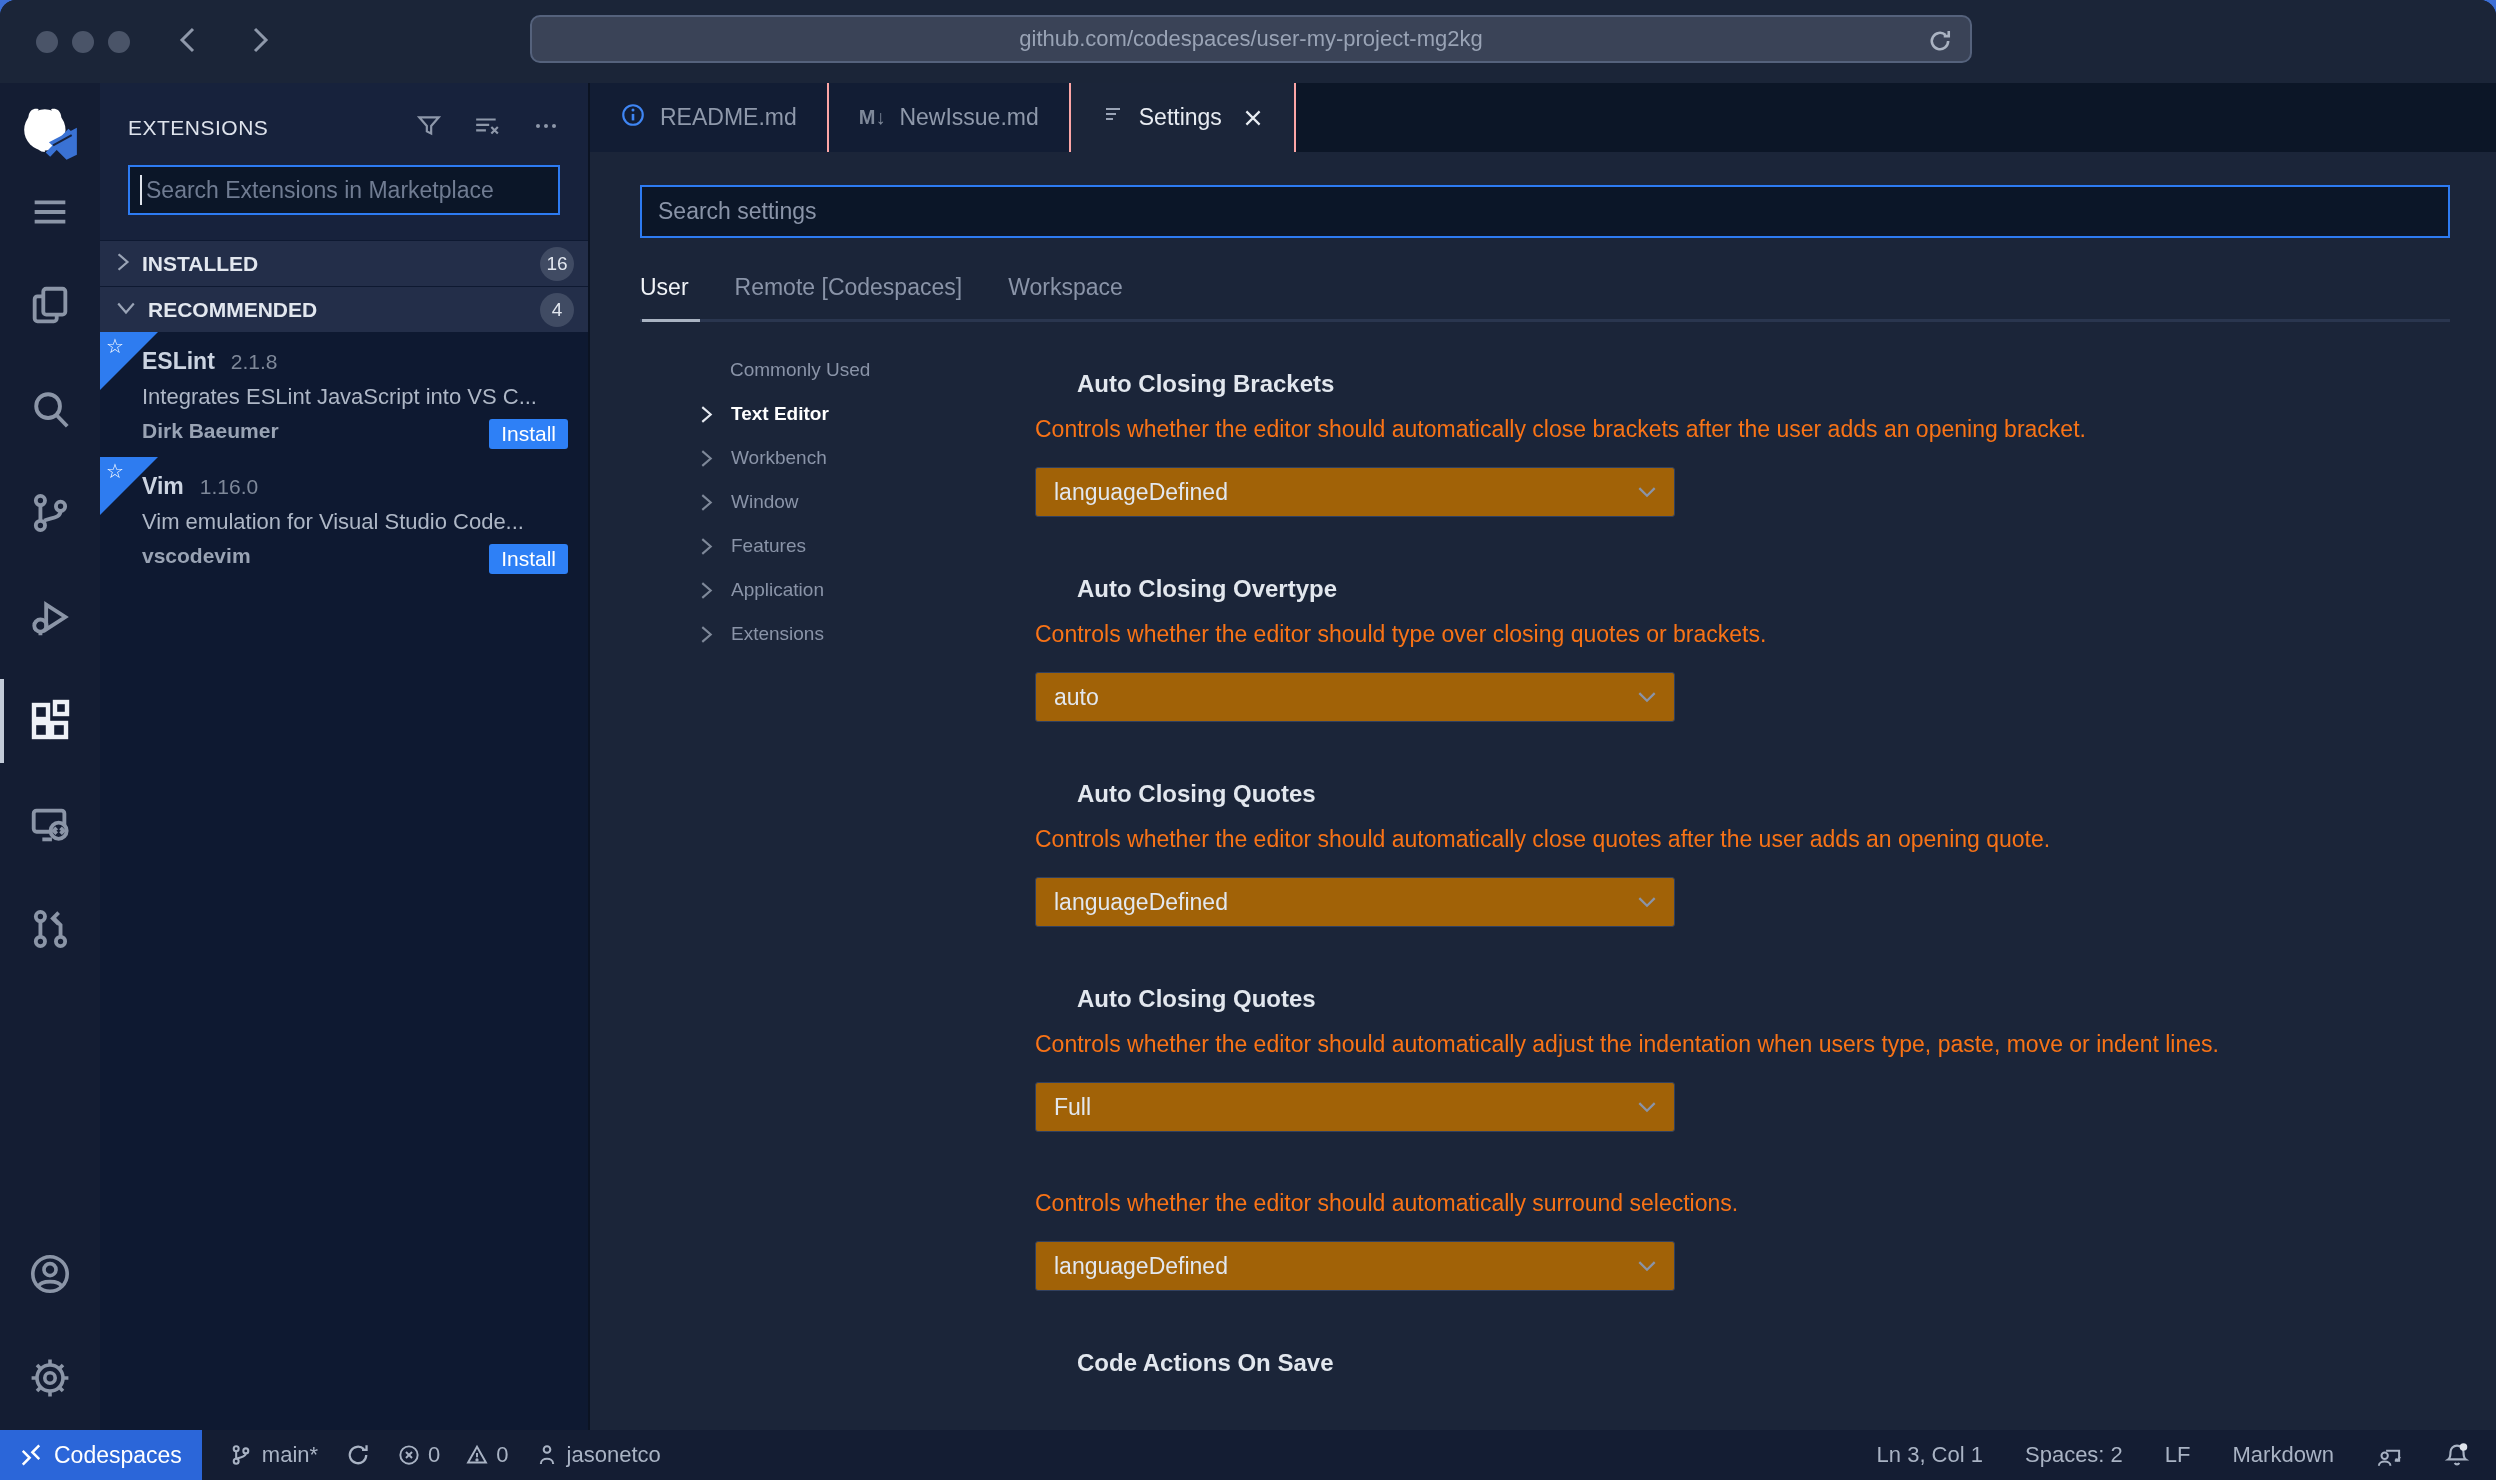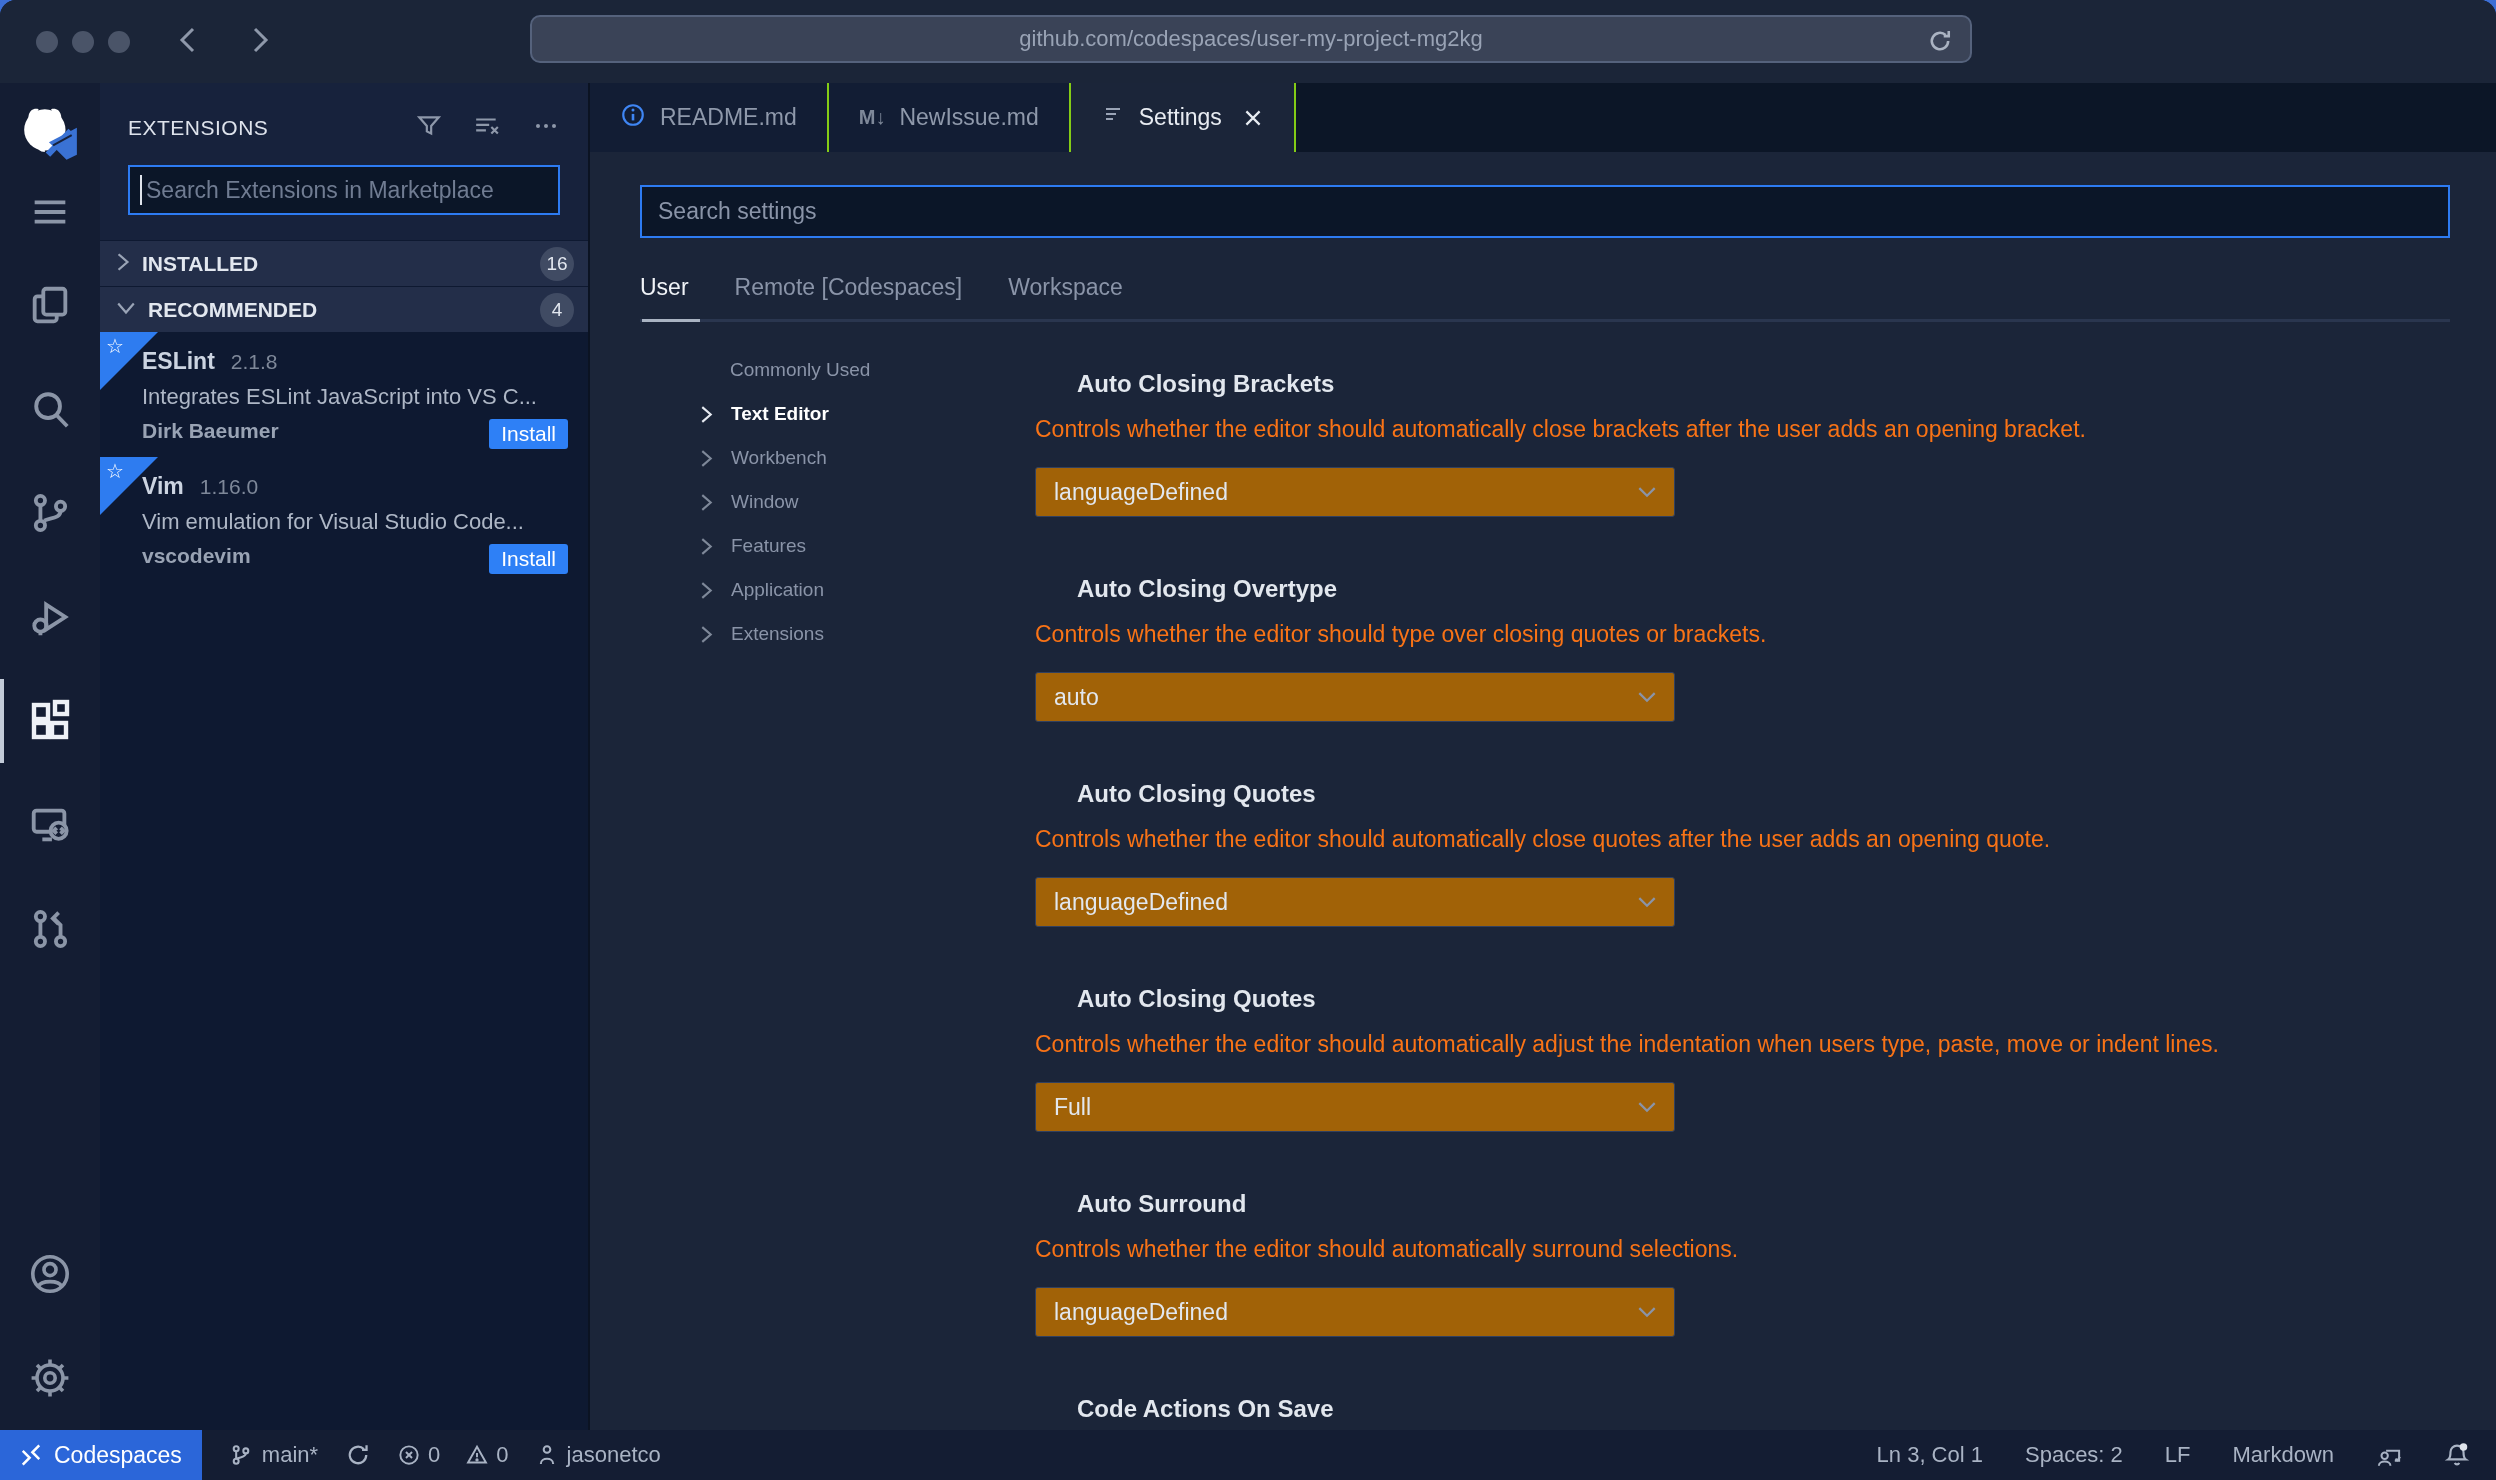--- a/index.html
+++ b/index.html
@@ -49,21 +49,21 @@
   .ext-name{font-weight:bold;font-size:23px;color:#ccd4e1;}
   .ext-version{font-size:21px;color:#7e8899;}
   .ext-desc{margin-top:9px;font-size:22px;color:#aeb7c6;white-space:nowrap;overflow:hidden;}
   .ext-foot{margin-top:9px;display:flex;align-items:flex-start;}
   .ext-author{flex:1;font-weight:bold;font-size:21px;color:#99a3b4;}
   .install-btn{background:#2e80f6;color:#ffffff;font-size:21px;padding:3px 12px;border:none;border-radius:3px;cursor:pointer;}
   
   .editor{flex:1;display:flex;flex-direction:column;min-width:0;}
   .tab-strip{height:69px;background:#0c1627;display:flex;flex:0 0 auto;}
   .tab{display:flex;align-items:center;gap:14px;padding:0 30px;font-size:23px;color:#8f99ab;
-       background:#121d34;border-right:2px solid #84cc16;cursor:pointer;}
+       background:#121d34;border-right:2px solid #fca5a5;cursor:pointer;}
   .tab.active{background:#1b2539;color:#e8ecf2;}
   .tab .close{margin-left:6px;display:flex;}
   .editor-body{flex:1;background:#1b2539;padding:33px 46px 0 50px;overflow:hidden;position:relative;}
   .set-search{height:53px;border:2px solid #2d7bf2;background:#0b1628;display:flex;align-items:center;
               padding:0 16px;font-size:23px;color:#8a94a8;box-sizing:border-box;}
   .scopes{display:flex;gap:46px;margin-top:36px;font-size:23px;color:#8a94a8;}
   .scope{cursor:pointer;}
   .scope.active{color:#f0f3f7;}
   .scope-line{margin-top:18px;height:3px;background:#2a364f;position:relative;}
   .scope-line::before{content:'';position:absolute;left:2px;top:0;width:58px;height:3px;background:#a9b3c2;}
@@ -414,21 +414,20 @@
               <div class="set-title">Auto Closing Quotes</div>
               <div class="set-desc">Controls whether the editor should automatically adjust the indentation when users type, paste, move or indent lines.</div>
               <div class="select">
                 <span>Full</span>
                 <svg width="18" height="11" viewBox="0 0 16 10">
                     <path d="M1 1 L8 8 L15 1" stroke="#8a94a8" stroke-width="2" fill="none"></path>
                   </svg>
               </div>
             </div>
             <div class="set-block">
-              <div class="set-title">Auto Surround</div>
               <div class="set-desc">Controls whether the editor should automatically surround selections.</div>
               <div class="select">
                 <span>languageDefined</span>
                 <svg width="18" height="11" viewBox="0 0 16 10">
                     <path d="M1 1 L8 8 L15 1" stroke="#8a94a8" stroke-width="2" fill="none"></path>
                   </svg>
               </div>
             </div>
             <div class="set-block">
               <div class="set-title">Code Actions On Save</div>

